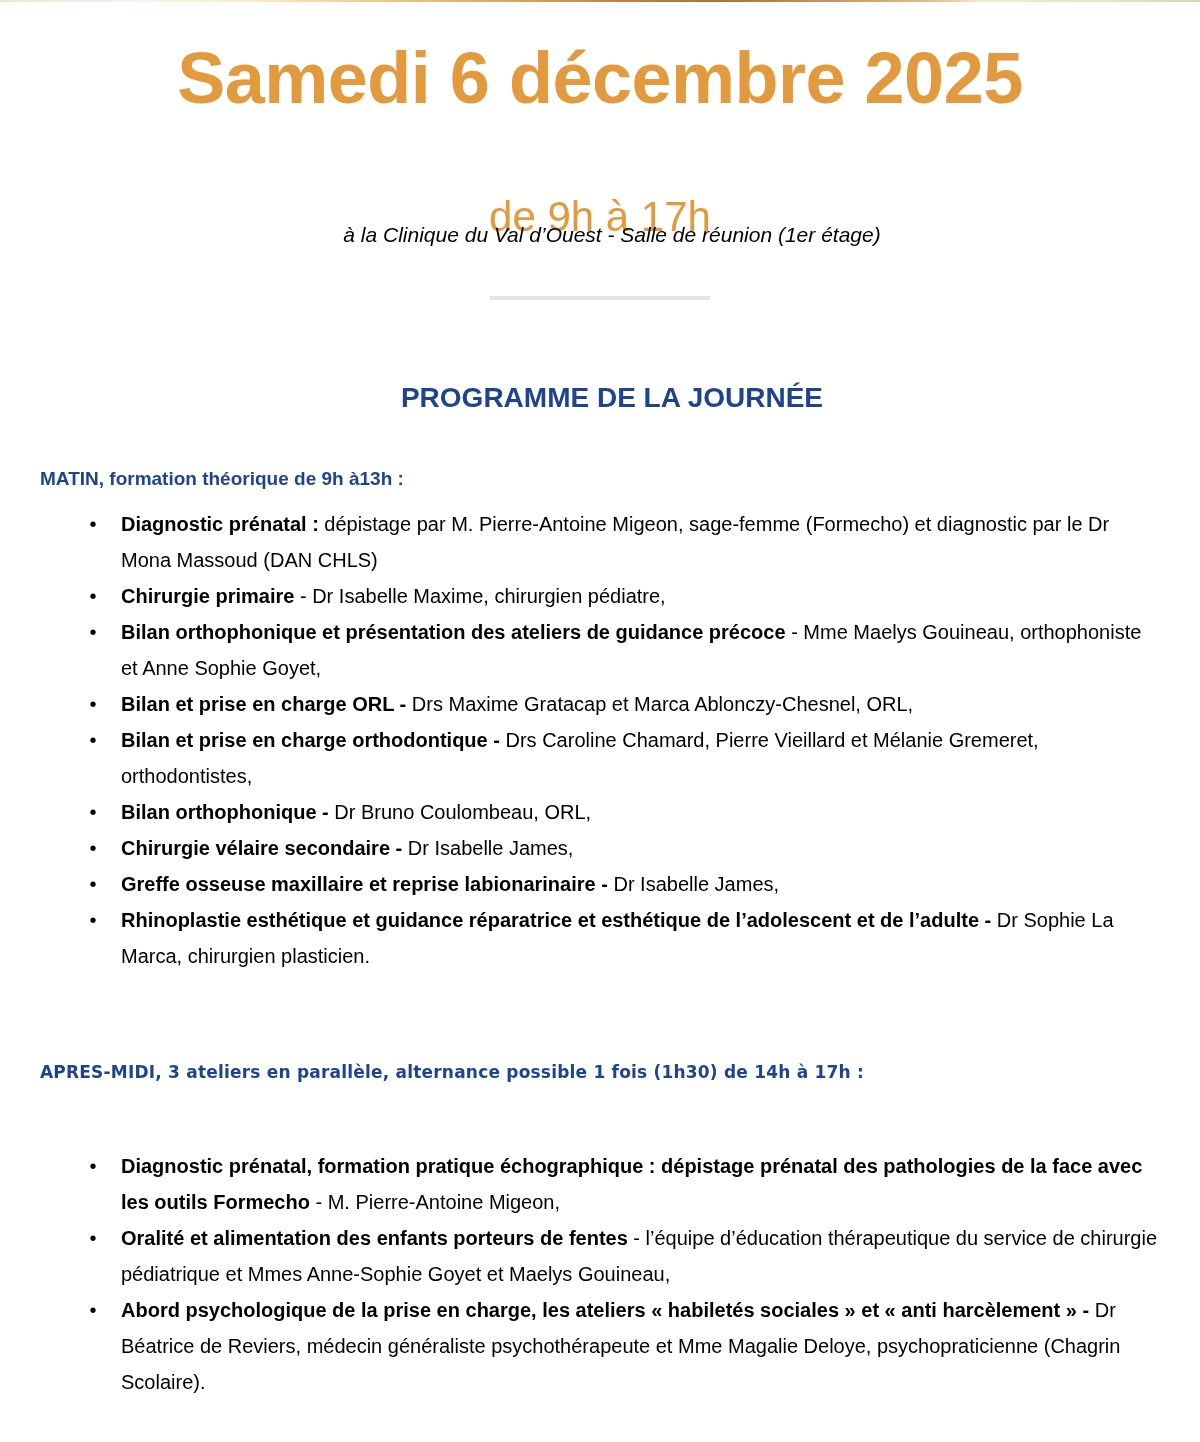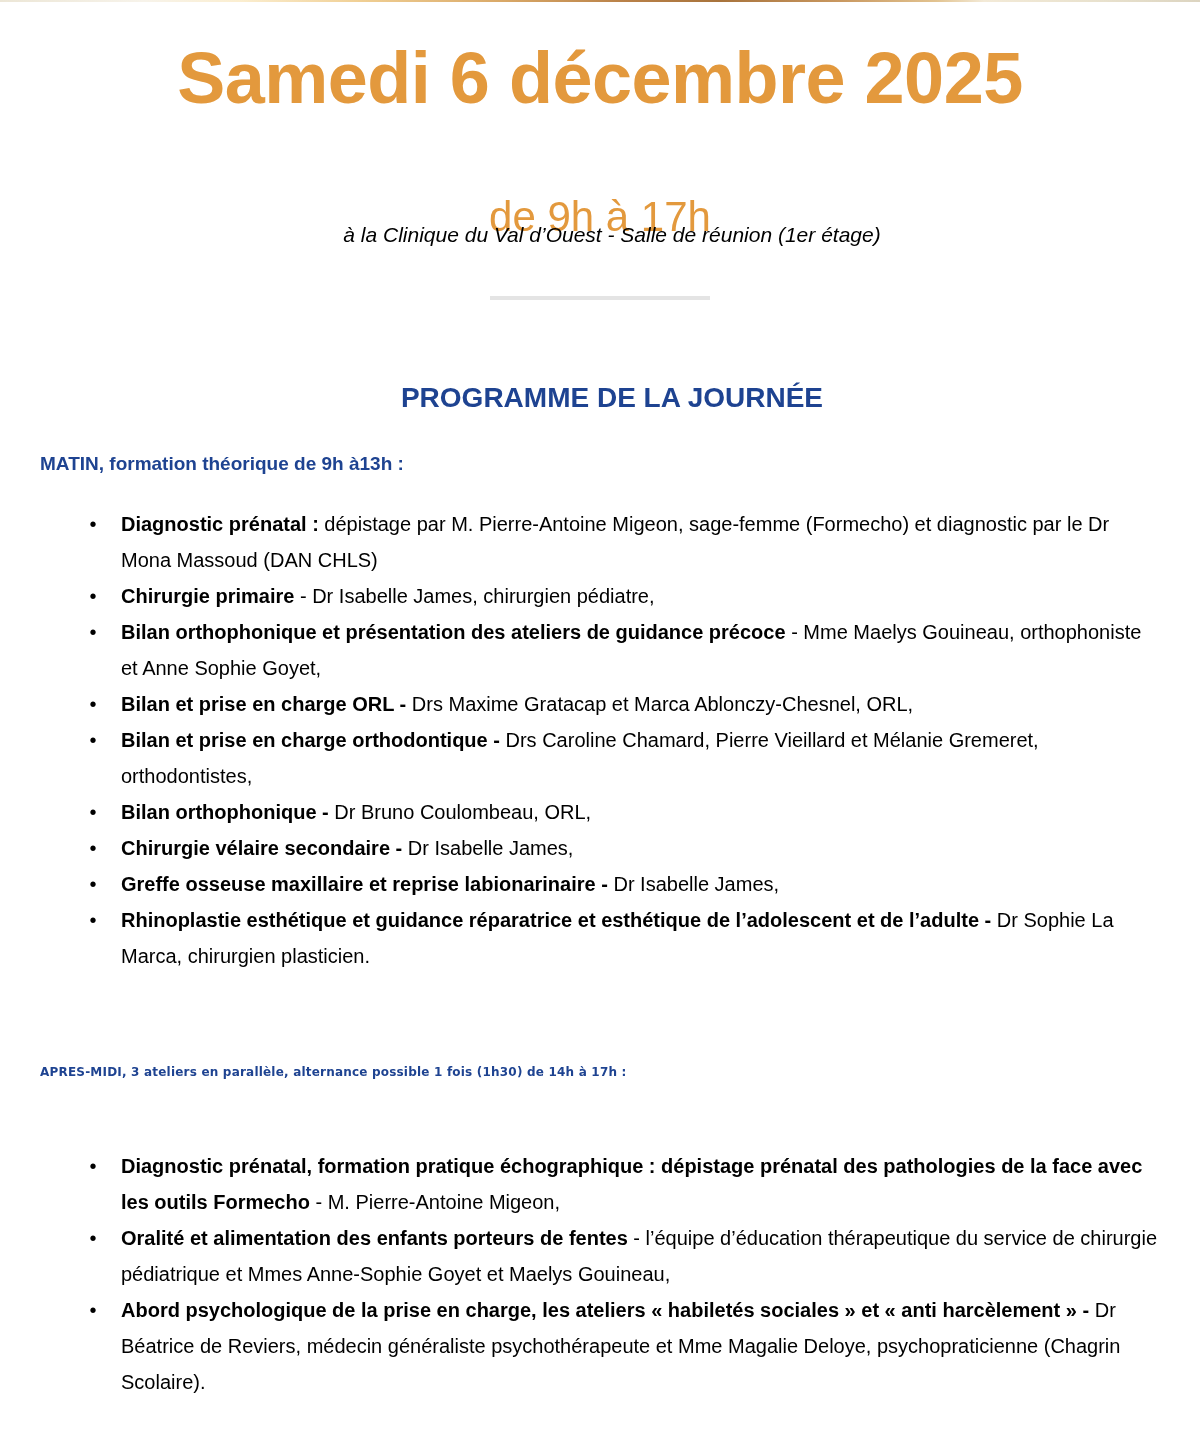--- a/index.html
+++ b/index.html
@@ -73,25 +73,25 @@
     }
     .section-heading {
       position: absolute;
       left: 40px;
       width: 1110px;
       font-weight: bold;
       color: #1e4391;
       font-size: 19px;
       line-height: 34px;
     }
-    .morning-heading { top: 447px; }
+    .morning-heading { top: 462px; }
     .afternoon-heading {
       top: 1054px;
       font-family: "DejaVu Sans", sans-serif;
-      font-size: 12px;
+      font-size: 17px;
       letter-spacing: 0.2px;
       line-height: 36px;
     }
     ul.program {
       position: absolute;
       left: 0;
       margin: 0;
       padding: 0 0 0 121px;
       list-style: none;
       width: 1040px;
@@ -122,21 +122,21 @@
 <div class="hours">de 9h à 17h</div>
 <div class="location">à la Clinique du Val d’Ouest - Salle de réunion (1er étage)</div>
 <div class="divider"></div>
 
 <h2 class="program-title" style="margin:12px;">PROGRAMME DE LA JOURNÉE</h2>
 
 <div class="section-heading morning-heading">MATIN, formation théorique de 9h à13h :</div>
 
 <ul class="program morning">
   <li><span class="bullet">•</span><span class="item-bold">Diagnostic prénatal :</span><span> dépistage par M. Pierre-Antoine Migeon, sage-femme (Formecho) et diagnostic par le Dr Mona Massoud (DAN CHLS)</span></li>
-  <li><span class="bullet">•</span><span class="item-bold">Chirurgie primaire</span><span> - Dr Isabelle James, chirurgien pédiatre,</span></li>
+  <li><span class="bullet">•</span><span class="item-bold">Chirurgie primaire</span><span> - Dr Isabelle Maxime, chirurgien pédiatre,</span></li>
   <li><span class="bullet">•</span><span class="item-bold">Bilan orthophonique et présentation des ateliers de guidance précoce</span><span> - Mme Maelys Gouineau, orthophoniste et Anne Sophie Goyet,</span></li>
   <li><span class="bullet">•</span><span class="item-bold">Bilan et prise en charge ORL -</span><span> Drs Maxime Gratacap et Marca Ablonczy-Chesnel, ORL,</span></li>
   <li><span class="bullet">•</span><span class="item-bold">Bilan et prise en charge orthodontique -</span><span> Drs Caroline Chamard, Pierre Vieillard et Mélanie Gremeret, orthodontistes,</span></li>
   <li><span class="bullet">•</span><span class="item-bold">Bilan orthophonique -</span><span> Dr Bruno Coulombeau, ORL,</span></li>
   <li><span class="bullet">•</span><span class="item-bold">Chirurgie vélaire secondaire -</span><span> Dr Isabelle James,</span></li>
   <li><span class="bullet">•</span><span class="item-bold">Greffe osseuse maxillaire et reprise labionarinaire -</span><span> Dr Isabelle James,</span></li>
   <li><span class="bullet">•</span><span class="item-bold">Rhinoplastie esthétique et guidance réparatrice et esthétique de l’adolescent et de l’adulte -</span><span> Dr Sophie La Marca, chirurgien plasticien.</span></li>
 </ul>
 
 <div class="section-heading afternoon-heading">APRES-MIDI, 3 ateliers en parallèle, alternance possible 1 fois (1h30) de 14h à 17h :</div>

